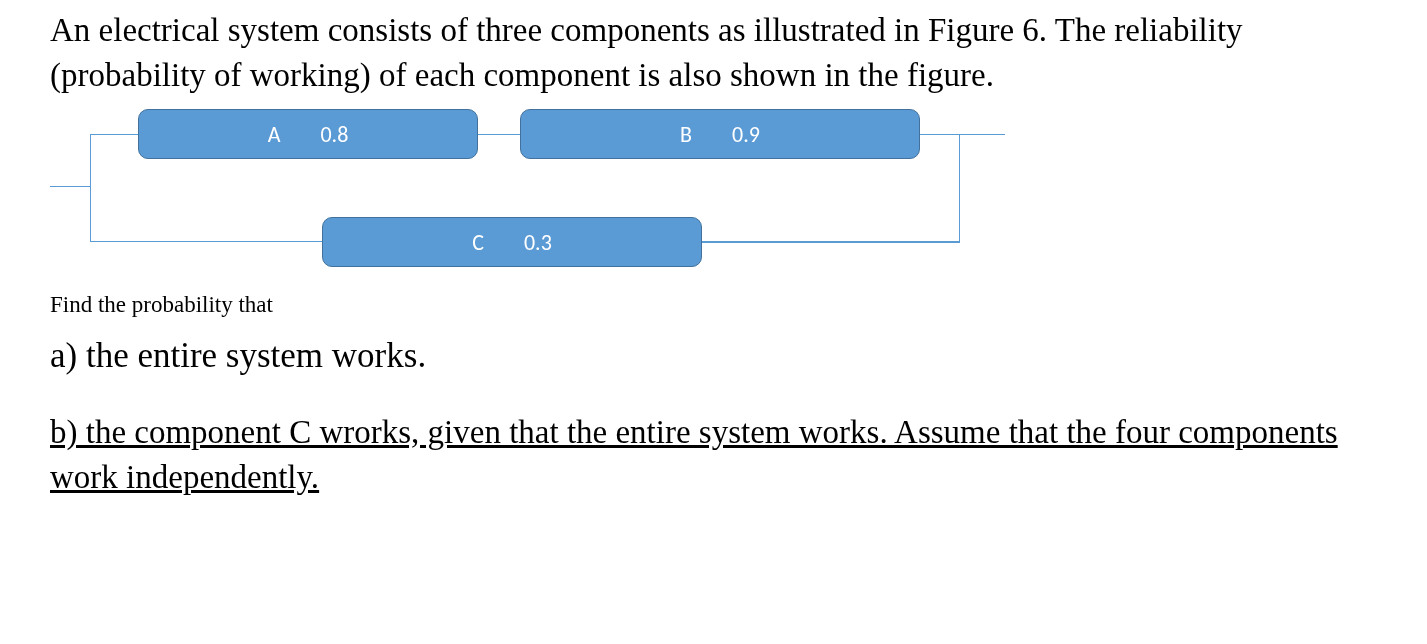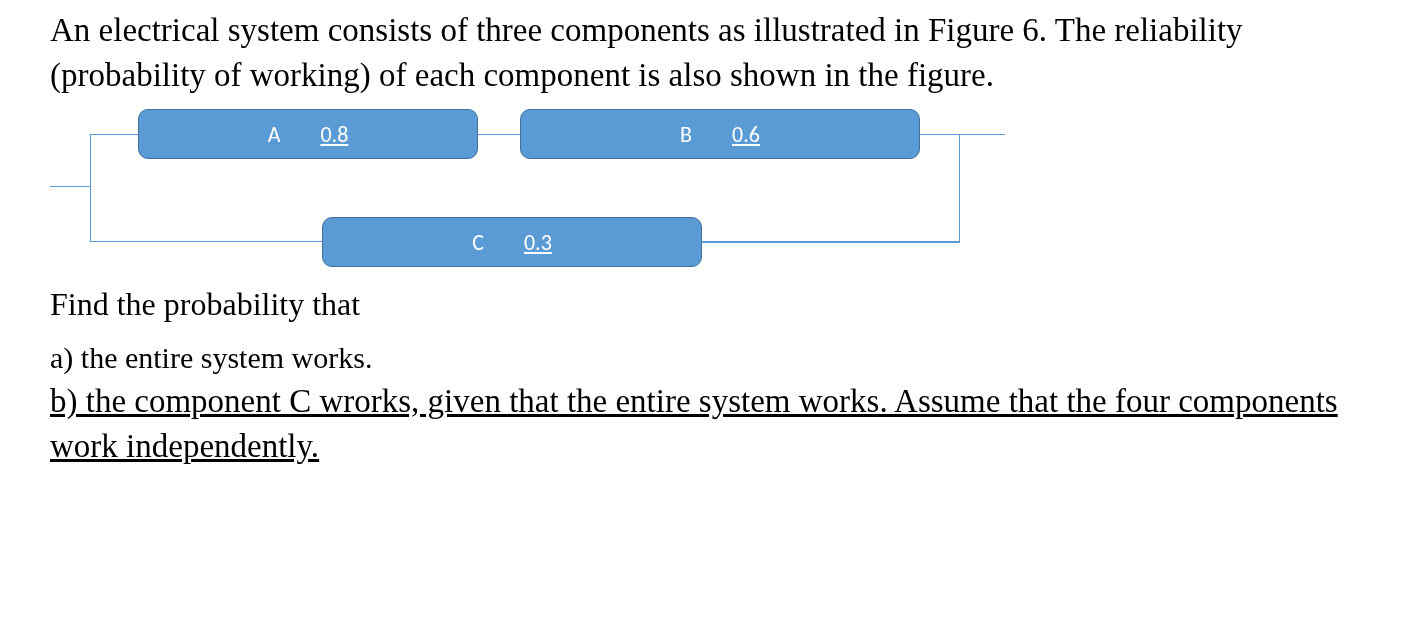--- a/index.html
+++ b/index.html
@@ -91,39 +91,38 @@
     }
     .wire-c-right {
       position: absolute;
       left: 652px;
       top: 133px;
       width: 258px;
       height: 0;
       border-top: 1.5px solid #5b9bd5;
     }
     .question-intro {
-      font-size: 32px;
-      margin-top: 12px;
+      font-size: 23px;
+      margin-top: 18px;
       margin-bottom: 18px;
     }
     .question-a {
-      font-size: 30px;
-      margin-bottom: 4px;
+      font-size: 35px;
+      margin-bottom: 34px;
     }
     .question-b {
       font-size: 33px;
       line-height: 1.35;
       text-decoration: underline;
     }
     .comp-label {
       display: inline-block;
     }
     .comp-value {
       display: inline-block;
-      text-decoration: underline;
     }
   </style>
 </head>
 <body>
 
 <div class="problem-text"> An electrical system consists of three components as illustrated in Figure 6. The reliability (probability of working) of each component is also shown in the figure.</div>
 
 <div class="diagram-container">
   <div class="wire-left-lead"></div>
   <div class="wire-box"></div>
@@ -131,21 +130,21 @@
   <div class="wire-ab-connect"></div>
   <div class="wire-c-right"></div>
 
   <div class="component component-a">
     <span class="comp-label">A</span>
     <span class="comp-value">0.8</span>
   </div>
 
   <div class="component component-b">
     <span class="comp-label">B</span>
-    <span class="comp-value">0.6</span>
+    <span class="comp-value">0.9</span>
   </div>
 
   <div class="component component-c">
     <span class="comp-label">C</span>
     <span class="comp-value">0.3</span>
   </div>
 </div>
 
 <div class="question-intro">Find the probability that</div>
 

